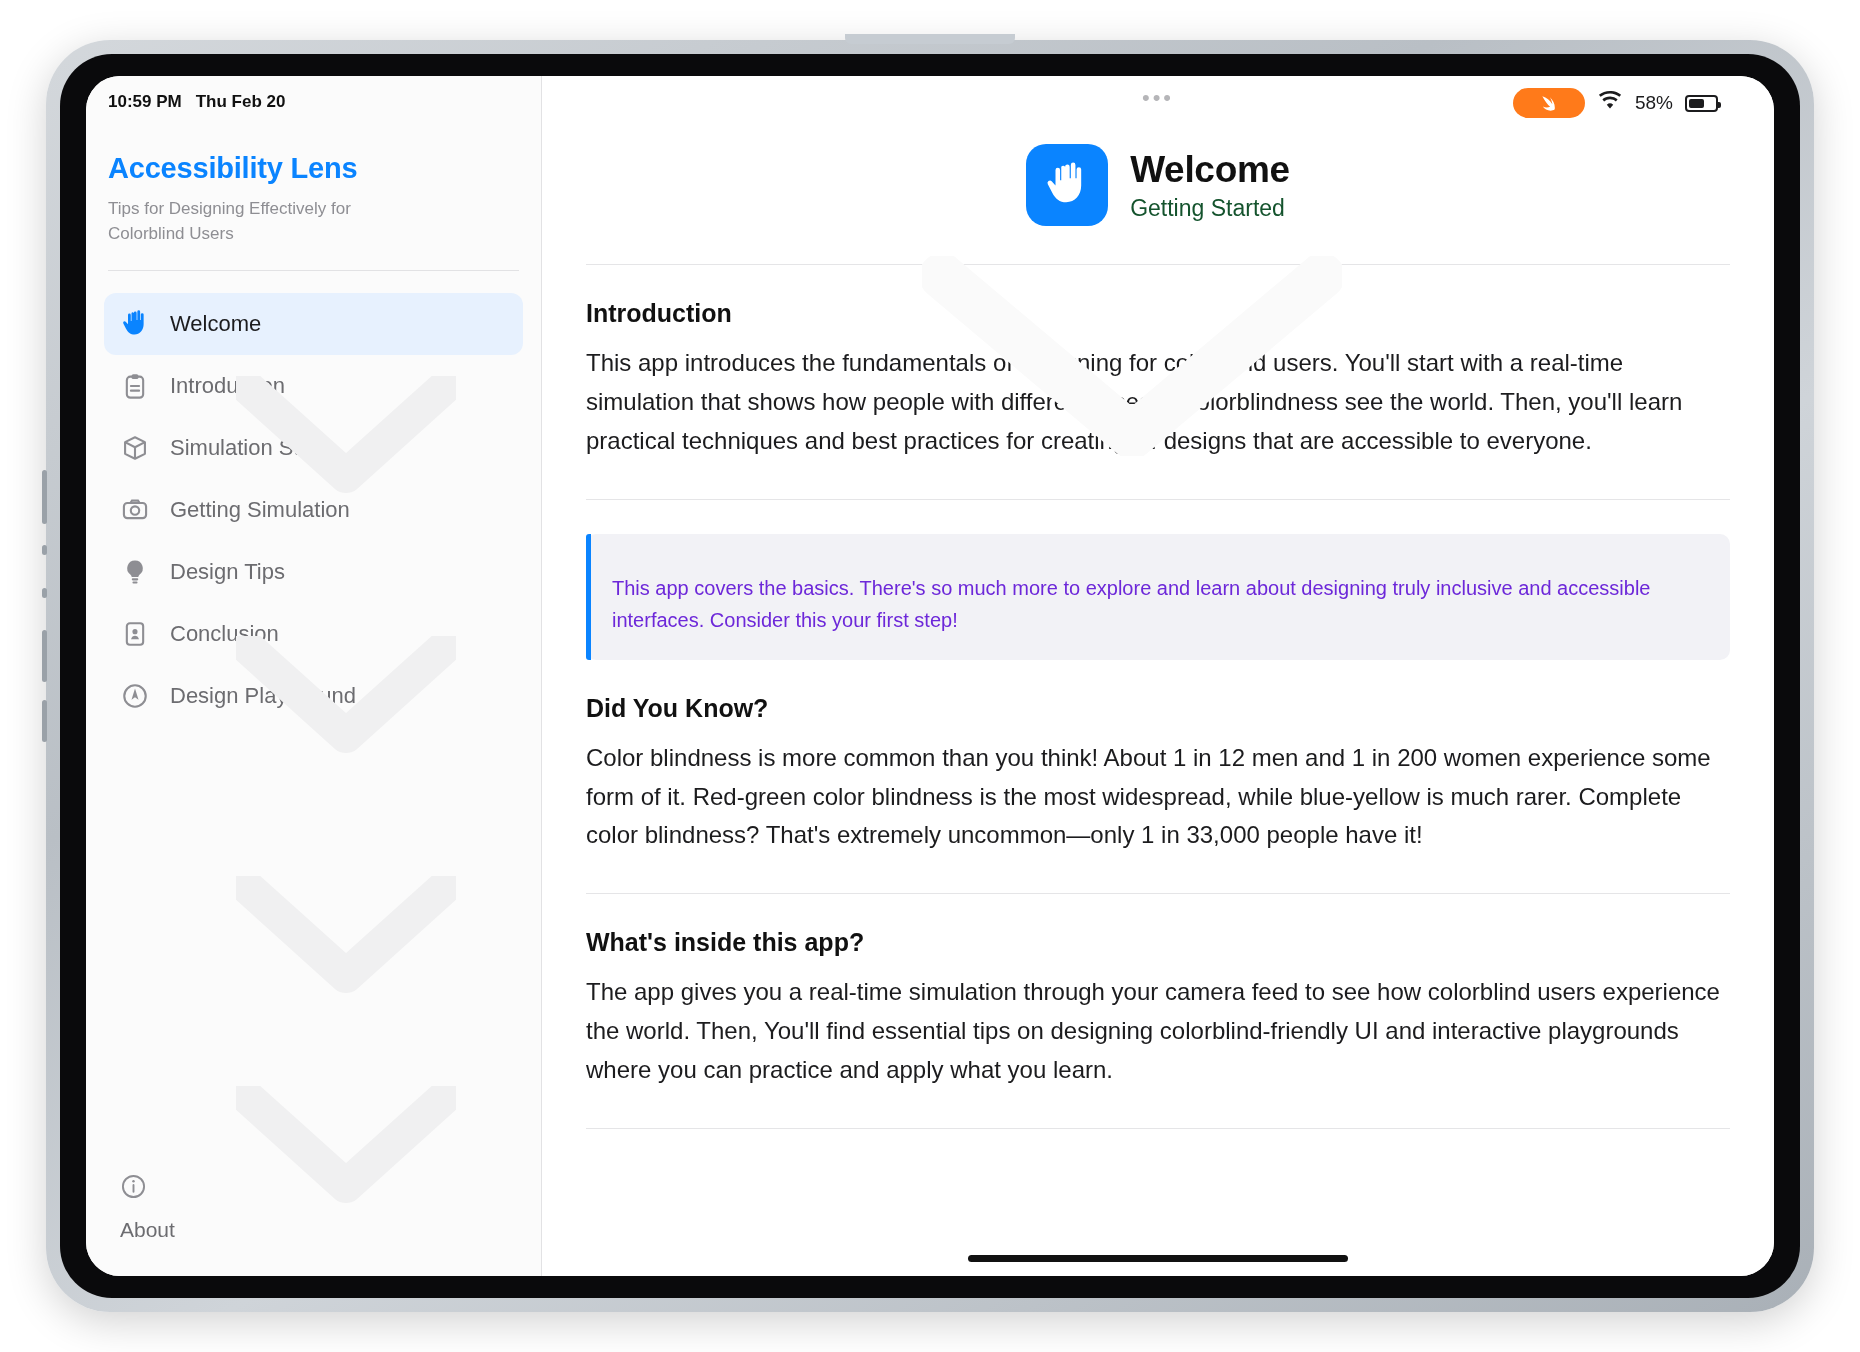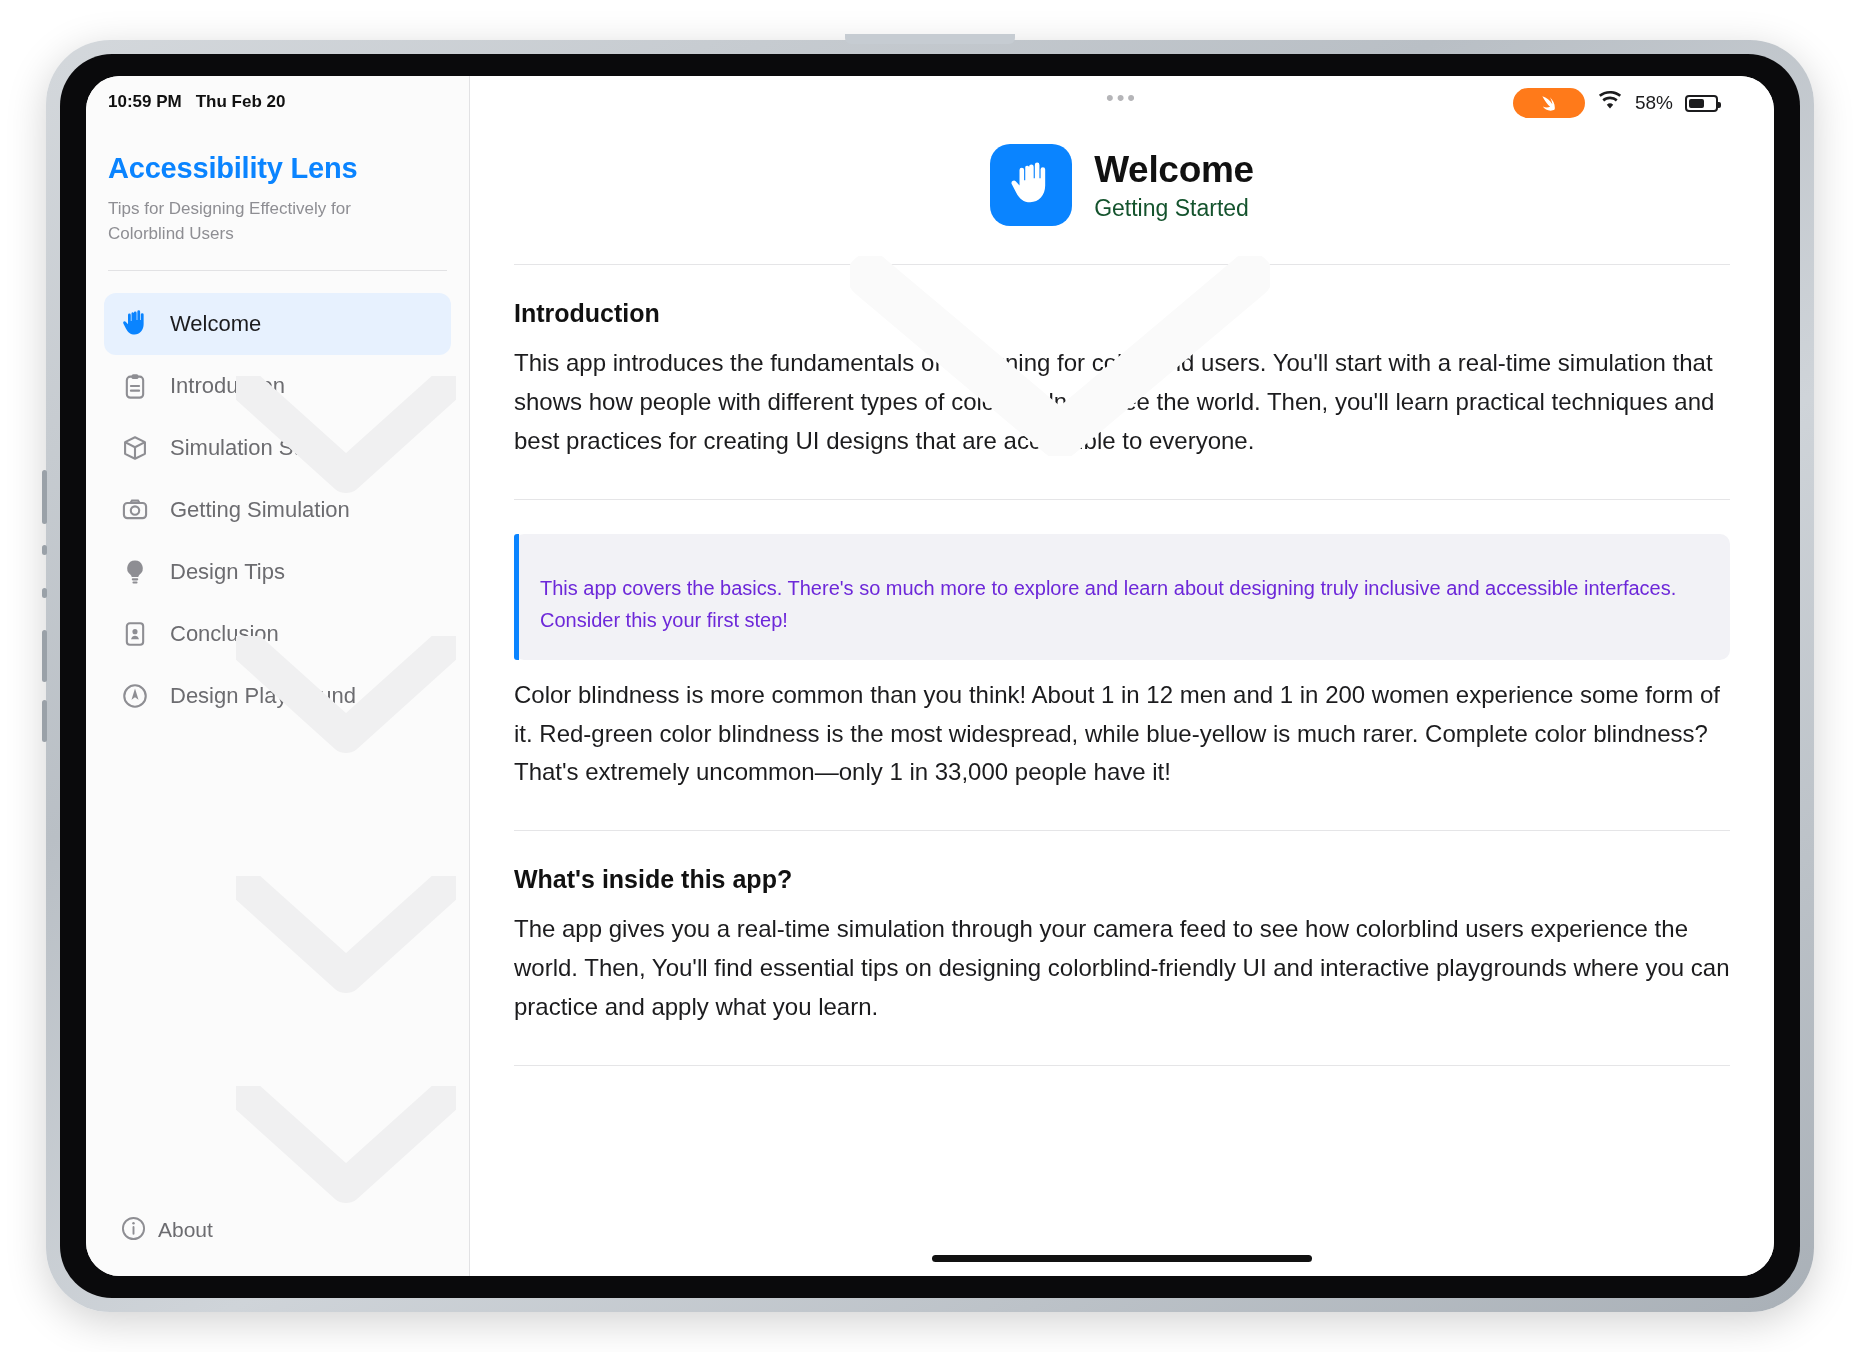--- a/index.html
+++ b/index.html
@@ -50,21 +50,21 @@
   .btn-vol.v3 { top: 548px; height: 10px; }
   .btn-vol.v4 { top: 590px; height: 52px; }
   .btn-vol.v5 { top: 660px; height: 42px; }
   .top-notch {
     position: absolute; top: -6px; left: 50%; transform: translateX(-50%);
     width: 170px; height: 10px; border-radius: 0 0 6px 6px; background: #c6ccd2;
   }
 
   
   .sidebar {
-    width: 384px; height: 100%;
+    width: 456px; height: 100%;
     background: #fbfbfb;
     border-right: 1px solid #e2e2e4;
     display: flex; flex-direction: column;
     position: relative;
   }
   .status-left {
     display: flex; align-items: center; gap: 14px;
     padding: 16px 0 0 22px;
     font-size: 17px; font-weight: bold; color: #111;
   }
@@ -98,23 +98,23 @@
   .nav-icon {
     width: 30px; height: 30px;
     display: flex; align-items: center; justify-content: center;
     color: #8e8e93;
   }
   .nav-item.selected .nav-icon { color: #0a84ff; }
   .nav-icon svg { width: 28px; height: 28px; display:block; }
 
   .about-row {
     margin-top: auto;
-    display: flex; align-items: flex-end; gap: 11px;
+    display: flex; align-items: flex-start; gap: 18px;
     padding: 0 34px 34px 34px;
-    font-size: 21px; color: #6c6c70;
+    font-size: 21px; color: #6c6c70; flex-direction: column;
   }
   .about-icon { width: 27px; height: 27px; color: #8e8e93; }
 
   
   .wm { position: absolute; left: 150px; color: #f0f0f1; pointer-events: none; }
   .wm svg { display:block; }
 
   
   .content {
     flex: 1; height: 100%;
@@ -383,20 +383,21 @@
 
             <h2 class="sec">Introduction</h2>
             <p class="body">This app introduces the fundamentals of designing for colorblind users. You'll start with a real-time simulation that shows how people with different types of colorblindness see the world. Then, you'll learn practical techniques and best practices for creating UI designs that are accessible to everyone.</p>
 
             <div class="hr"></div>
 
             <div class="note">
               <div class="note-text">This app covers the basics. There's so much more to explore and learn about designing truly inclusive and accessible interfaces. Consider this your first step!</div>
             </div>
 
+            <h2 class="sec">Did You Know?</h2>
             <p class="body">Color blindness is more common than you think! About 1 in 12 men and 1 in 200 women experience some form of it. Red-green color blindness is the most widespread, while blue-yellow is much rarer. Complete color blindness? That's extremely uncommon—only 1 in 33,000 people have it!</p>
 
             <div class="hr"></div>
 
             <h2 class="sec">What's inside this app?</h2>
             <p class="body">The app gives you a real-time simulation through your camera feed to see how colorblind users experience the world. Then, You'll find essential tips on designing colorblind-friendly UI and interactive playgrounds where you can practice and apply what you learn.</p>
 
             <div class="hr"></div>
           </div>
 

